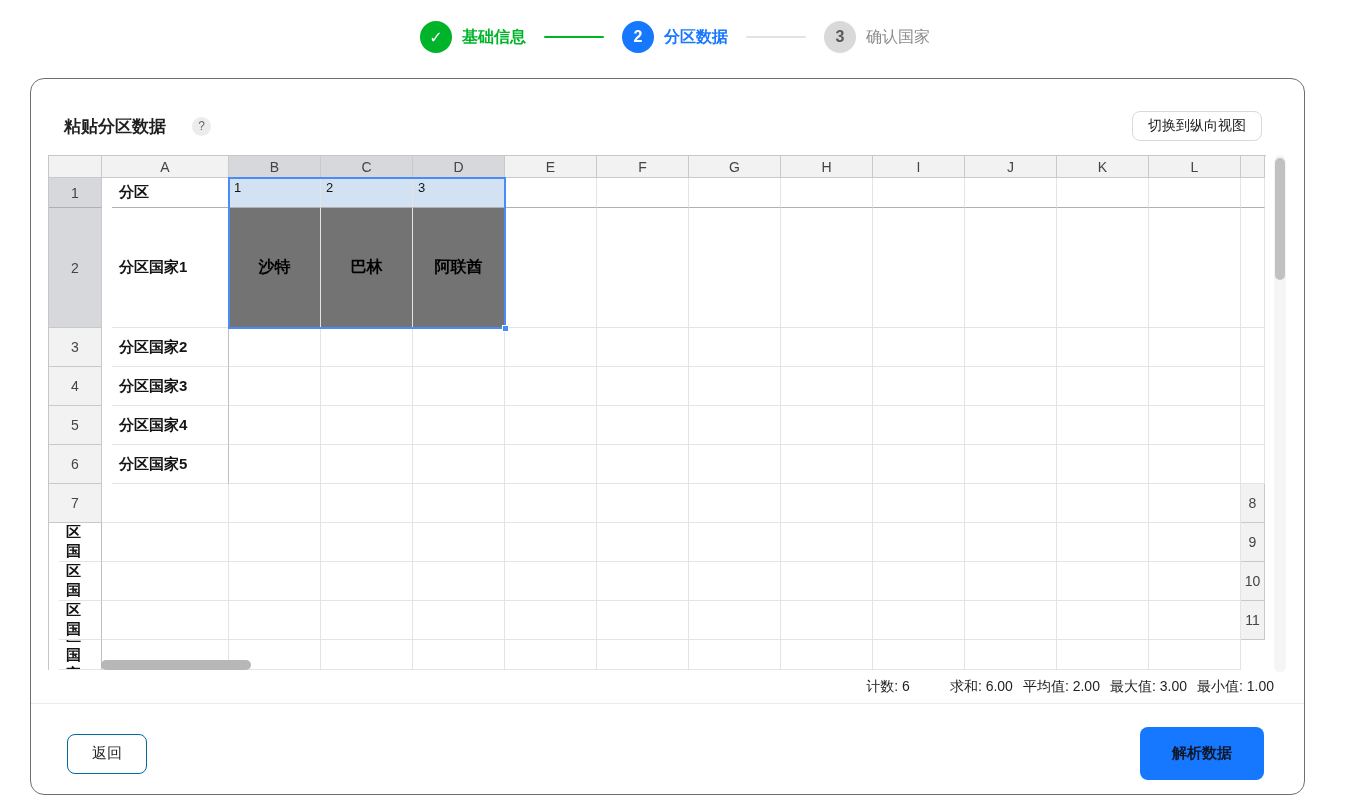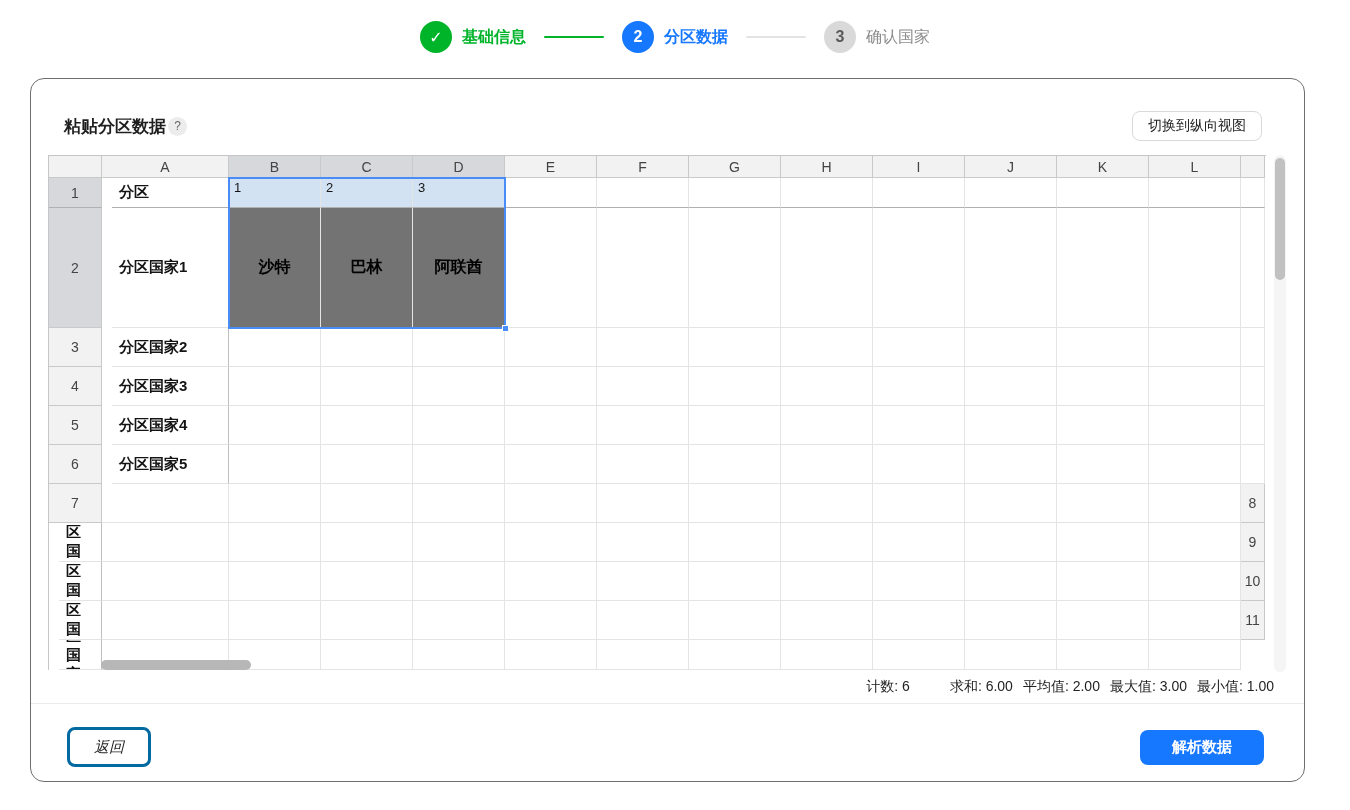--- a/index.html
+++ b/index.html
@@ -18,21 +18,21 @@
   .step.done .step-label { color: #00b42a; }
   .step.active .step-label { color: #1677ff; }
   .step.pending .step-label { color: #8c8c8c; font-weight: 500; }
   .step-line { width: 60px; height: 2px; margin: 0 18px; border-radius: 1px; }
   .step-line.green { background: #00b42a; }
   .step-line.gray { background: #e3e3e3; }
 
   
   .card { width: 1275px; margin: 22px 0 0 30px; background: #fff; border: 1px solid #6e6e6e; border-radius: 14px; overflow: hidden; }
   .card-header { display: flex; justify-content: space-between; align-items: center; padding: 32px 42px 14px 33px; }
-  .title-wrap { display: flex; align-items: center; gap: 2px; text-align: right; }
+  .title-wrap { display: flex; align-items: center; gap: 26px; text-align: right; }
   .page-title { font-size: 17px; font-weight: 700; color: #1f1f1f; }
   .help-badge { width: 19px; height: 19px; border-radius: 50%; background: #ececec; color: #666;
     font-size: 12px; display: flex; align-items: center; justify-content: center; cursor: pointer; }
   .toggle-view-btn { height: 30px; padding: 0 15px; background: #fff; border: 1px solid #d9d9d9; border-radius: 8px;
     font-size: 14px; color: #1f1f1f; cursor: pointer; font-family: inherit; }
 
   
   .grid-region { position: relative; margin: 0 18px 0 17px; height: 517px; }
   .grid { display: grid;
     grid-template-columns: 53px 127px repeat(11, 92px) 24px;
@@ -61,24 +61,24 @@
   .h-thumb { position: absolute; left: 53px; bottom: 2px; width: 150px; height: 10px; background: #b3b3b3; border-radius: 5px; opacity: .95; cursor: pointer; }
 
   
   .status-bar { display: flex; justify-content: flex-end; align-items: center; gap: 10px;
     font-size: 14px; color: #1f1f1f; margin: 6px 30px 7px 0; }
   .status-bar .gap-right { margin-right: 30px; }
 
   
   .card-footer { border-top: 1px solid #ebebeb; display: flex; justify-content: space-between; align-items: center;
     padding: 23px 40px 14px 36px; }
-  .btn-back { height: 40px; padding: 0 24px; background: #fff; border: 3px solid #0369a1; border-radius: 8px;
-    font-size: 15px; color: #1f1f1f; cursor: pointer; font-family: inherit; font-style: italic; }
-  .btn-primary { height: 35px; padding: 0 32px; background: #1677ff; border: none; border-radius: 8px;
-    font-size: 15px; font-weight: 600; color: #ffffff; cursor: pointer; font-family: inherit; }
+  .btn-back { height: 40px; padding: 0 24px; background: #fff; border: 1px solid #0369a1; border-radius: 8px;
+    font-size: 15px; color: #1f1f1f; cursor: pointer; font-family: inherit; }
+  .btn-primary { height: 53px; padding: 0 32px; background: #1677ff; border: none; border-radius: 8px;
+    font-size: 15px; font-weight: 600; color: #0f172a; cursor: pointer; font-family: inherit; }
 </style>
 </head>
 <body>
 
 <div class="stepper">
   <div class="step done">
     <div class="step-circle">
       <span>✓</span>
     </div>
     <div class="step-label">基础信息</div>

